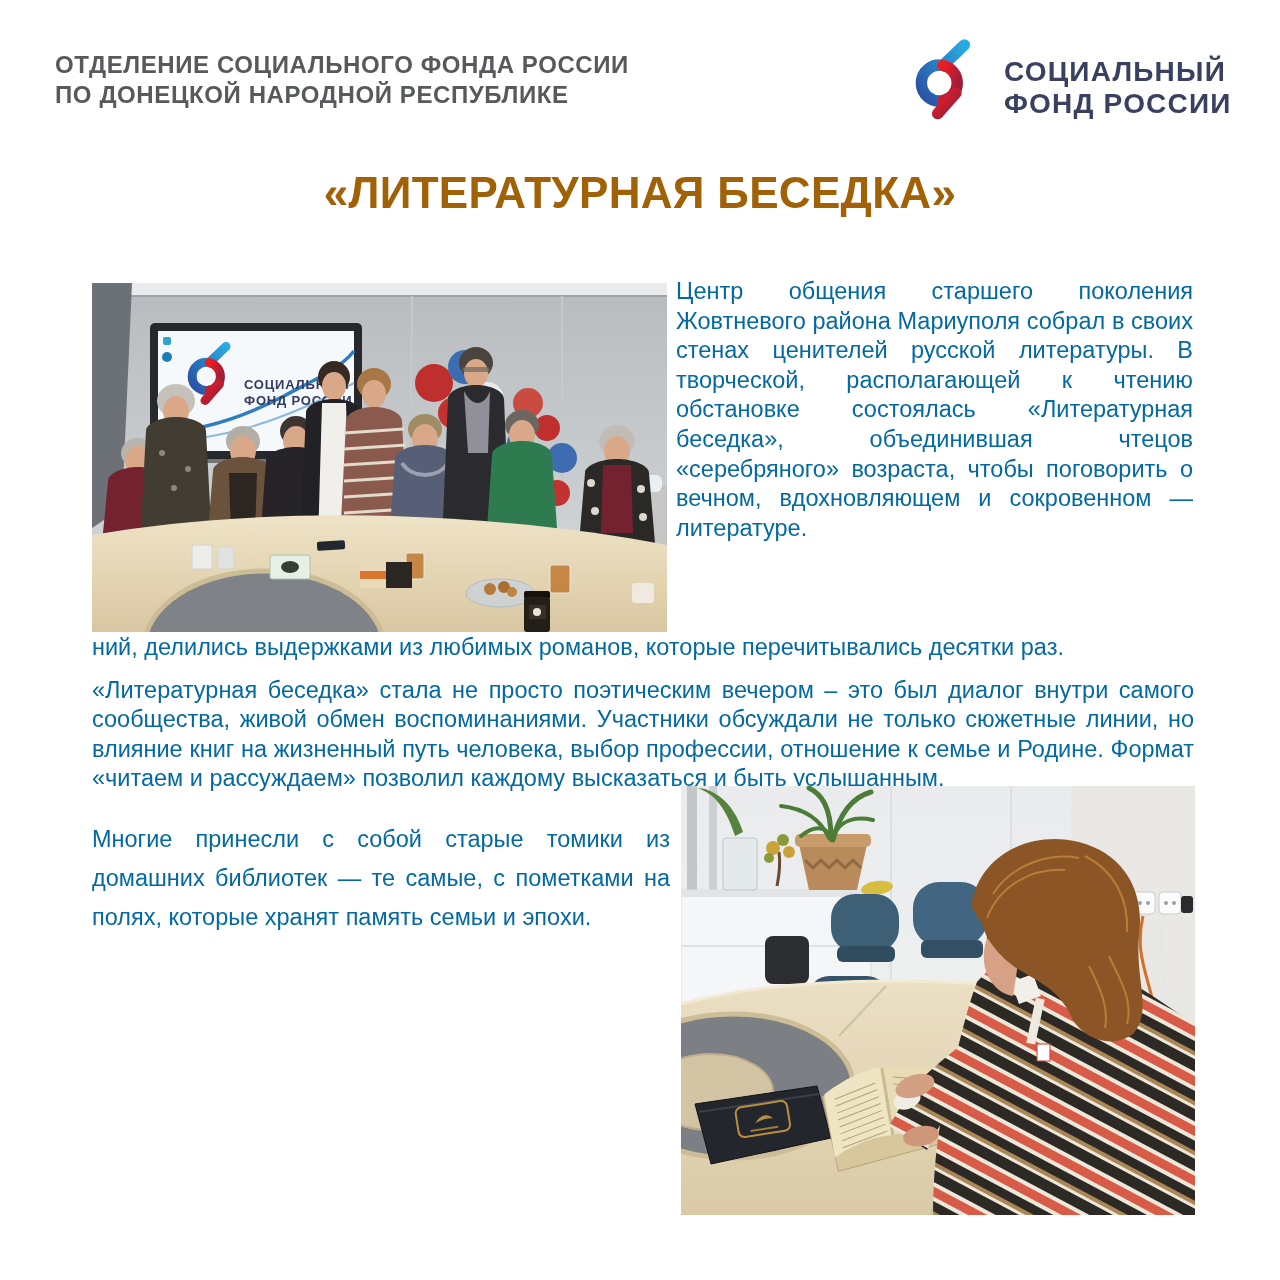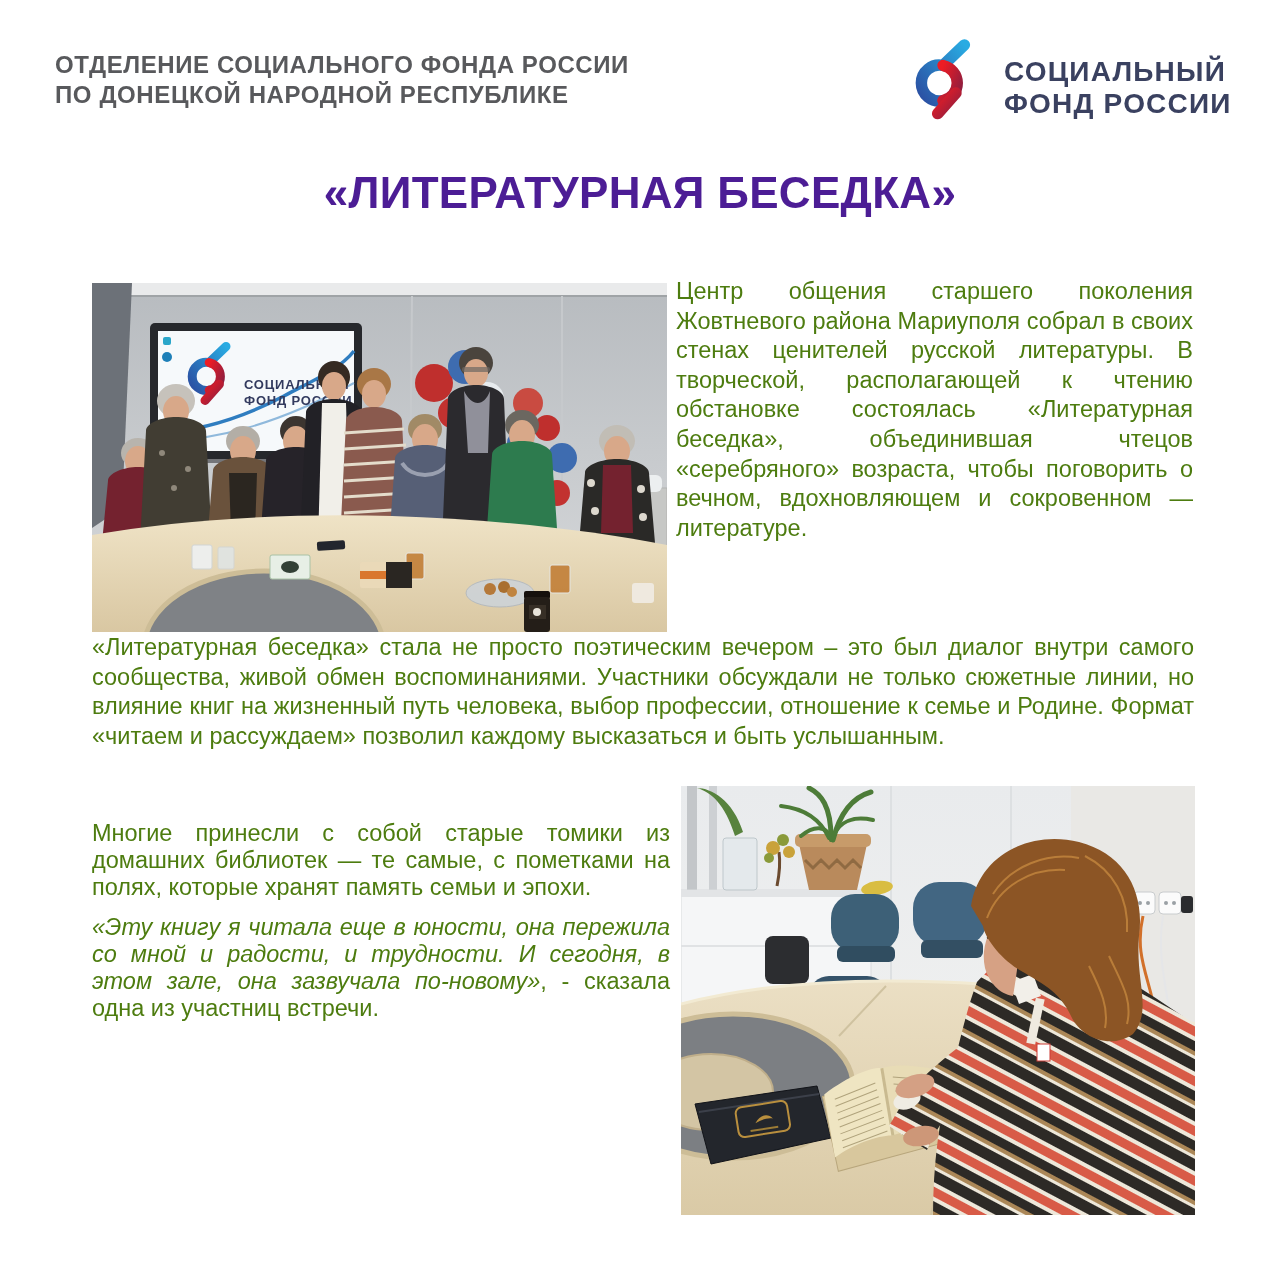--- a/index.html
+++ b/index.html
@@ -9,34 +9,34 @@
   .dept{position:absolute;left:55px;top:50px;font-size:24px;font-weight:700;
         line-height:30px;letter-spacing:0.6px;color:#58595C;}
   .dept div{white-space:nowrap;}
 
   .logo-icon{position:absolute;left:896px;top:38px;width:94px;height:84px;}
   .logo-text{position:absolute;left:1004px;top:56px;font-size:28px;font-weight:700;
              line-height:32px;letter-spacing:1.2px;color:#3A4160;}
   .logo-text div{white-space:nowrap;}
 
   .title{position:absolute;left:0;top:166px;width:1280px;text-align:center;
-         font-size:44px;font-weight:800;line-height:53px;letter-spacing:0.3px;color:#4c1d95;}
+         font-size:44px;font-weight:800;line-height:53px;letter-spacing:0.3px;color:#a16207;}
 
   .photo{position:absolute;display:block;}
   .photo1{left:92px;top:283px;}
   .photo2{left:681px;top:786px;}
 
-  .col{position:absolute;color:#4d7c0f;}
+  .col{position:absolute;color:#0369a1;}
   .col p{margin:0 0 15px 0;font-size:23.5px;line-height:29.6px;text-align:justify;}
   .col p:last-child{margin-bottom:0;}
   .col-right{left:676px;top:277px;width:517px;}
   .fullwidth{left:92px;top:633px;width:1102px;}
   .fullwidth p{margin-bottom:13px;}
   .col-left{left:92px;top:820px;width:578px;}
-  .col-left p{line-height:27px;margin-bottom:13px;}
+  .col-left p{line-height:39px;margin-bottom:13px;}
   .quote-i{font-style:italic;}
 </style>
 </head>
 <body>
 
 <div class="page">
 
   <div class="dept">
     <div>ОТДЕЛЕНИЕ СОЦИАЛЬНОГО ФОНДА РОССИИ</div>
     <div>ПО ДОНЕЦКОЙ НАРОДНОЙ РЕСПУБЛИКЕ</div>
@@ -217,26 +217,26 @@
       <rect x="458" y="282" width="20" height="28" rx="2" fill="#C07A30" opacity="0.85" stroke="#E6E9EA"></rect>
       <rect x="540" y="300" width="22" height="20" rx="3" fill="#EFE9DF"></rect>
     </g>
   </svg>
 
   <div class="col col-right">
     <p>Центр общения старшего поколения Жовтневого района Мариуполя собрал в своих стенах ценителей русской литературы. В творческой, располагающей к чтению обстановке состоялась «Литературная беседка», объединившая чтецов «серебряного» возраста, чтобы поговорить о вечном, вдохновляющем и сокровенном — литературе.</p>
   </div>
 
   <div class="col fullwidth">
+    <p>ний, делились выдержками из любимых романов, которые перечитывались десятки раз.</p>
     <p>«Литературная беседка» стала не просто поэтическим вечером – это был диалог внутри самого сообщества, живой обмен воспоминаниями. Участники обсуждали не только сюжетные линии, но влияние книг на жизненный путь человека, выбор профессии, отношение к семье и Родине. Формат «читаем и рассуждаем» позволил каждому высказаться и быть услышанным.</p>
   </div>
 
   <div class="col col-left">
     <p>Многие принесли с собой старые томики из домашних библиотек — те самые, с пометками на полях, которые хранят память семьи и эпохи.</p>
-    <p><span class="quote-i">«Эту книгу я читала еще в юности, она пережила со мной и радости, и трудности. И сегодня, в этом зале, она зазвучала по-новому»</span><span>, - сказала одна из участниц встречи.</span></p>
   </div>
 
   <svg class="photo photo2" width="514" height="429" viewBox="0 0 514 429">
     <defs>
       <linearGradient id="wall2" x1="0" y1="0" x2="0" y2="1">
         <stop offset="0" stop-color="#E9EBED"></stop>
           <stop offset="1" stop-color="#F3F3F1"></stop>
       </linearGradient>
       <linearGradient id="wood2" x1="0" y1="0" x2="0" y2="1">
         <stop offset="0" stop-color="#EBDFC4"></stop>

